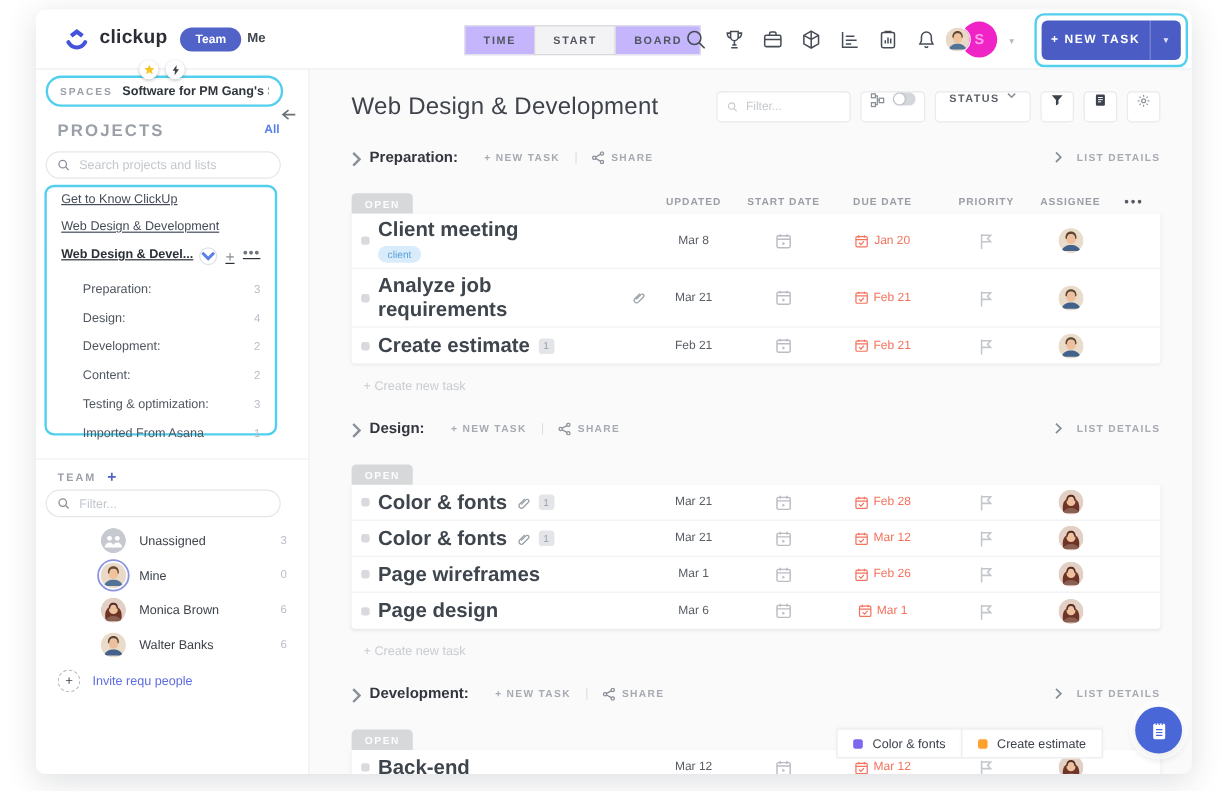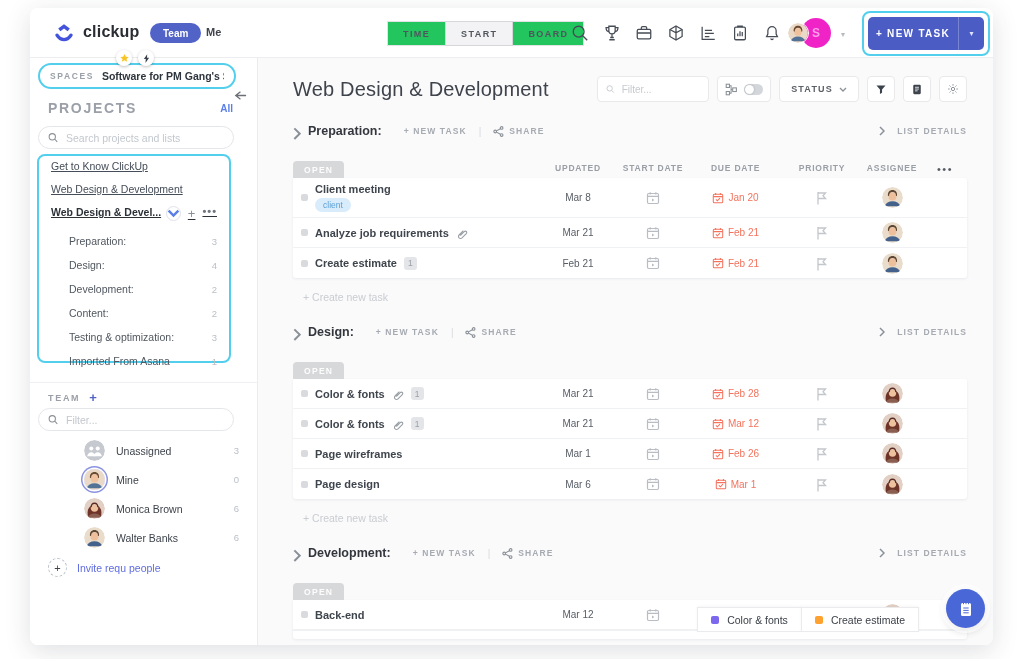--- a/index.html
+++ b/index.html
@@ -9,21 +9,21 @@
     border-radius:8px;box-shadow:0 6px 26px rgba(40,45,60,.15);overflow:hidden;}
   
   .topbar{position:absolute;left:0;top:0;right:0;height:50px;background:#fff;border-bottom:1px solid #ededf0;z-index:6;}
   .logo{position:absolute;left:22px;top:12px;display:flex;align-items:center;gap:7px;}
   .logo-text{font-size:16px;font-weight:700;color:#2a2e34;letter-spacing:.2px;}
   .team-pill{position:absolute;left:120px;top:15px;height:20px;padding:0 13px;border-radius:10px;
     background:#5263c8;color:#fff;font-size:10px;font-weight:700;display:flex;align-items:center;}
   .me-label{position:absolute;left:176px;top:18px;font-size:11px;color:#40454d;font-weight:600;}
   .tabs{position:absolute;left:358px;top:13px;display:flex;}
   .tab{height:25px;padding:0 15px;display:flex;align-items:center;font-size:9px;letter-spacing:1.4px;
-    color:#51565e;font-weight:600;background:#22c55e;border:1px solid #e3e3e6;margin-left:-1px;}
+    color:#51565e;font-weight:600;background:#c4b5fd;border:1px solid #e3e3e6;margin-left:-1px;}
   .tab.active{background:#f3f3f5;border-color:#d7d7db;z-index:1;}
   .top-icons{position:absolute;left:541px;top:16px;display:flex;gap:14px;align-items:center;}
   .tico{width:18px;height:18px;color:#464c55;}
   .tico svg{width:100%;height:100%;}
   .avatars{position:absolute;left:757px;top:10px;width:66px;height:30px;}
   .ws-circle{position:absolute;left:14px;top:0;width:30px;height:30px;border-radius:50%;background:#ef23c6;
     color:#ff9fe9;font-size:12px;font-weight:700;display:flex;align-items:center;justify-content:center;}
   .user-photo{position:absolute;left:0;top:4px;width:22px;height:22px;border-radius:50%;overflow:hidden;
     border:1.5px solid #fff;z-index:2;}
   .user-photo svg,.avatar svg{display:block;width:100%;height:100%;}
@@ -82,21 +82,21 @@
   .main{position:absolute;left:228px;top:50px;right:0;bottom:0;background:#fafafb;overflow:hidden;}
   .main-inner{padding:18px 26px 0 35px;}
   .title-row{display:flex;align-items:center;}
   .page-title{font-size:20px;color:#3f434b;font-weight:500;letter-spacing:.2px;}
   .title-tools{margin-left:auto;display:flex;align-items:center;gap:8px;}
   .m-filter{width:112px;height:26px;background:#fff;border:1px solid #e9e9ec;border-radius:4px;display:flex;
     align-items:center;padding:0 8px;gap:5px;}
   .m-filter input{border:none;outline:none;width:100%;font-size:10px;color:#555;background:transparent;
     font-family:"Liberation Sans",sans-serif;}
   .m-filter input::placeholder{color:#c6cacf;}
-  .tool-btn{height:26px;background:#fff;border:1px solid #e9e9ec;border-radius:4px;display:flex;align-items:center;
+  .tool-btn{height:26px;background:#fff;border:1px solid #e9e9ec;border-radius:4px;display:flex;align-items:flex-start;
     justify-content:center;gap:6px;color:#5b6067;cursor:pointer;padding:0 7px;}
   .toggle{width:19px;height:11px;border-radius:6px;background:#d3d6db;position:relative;}
   .toggle::after{content:"";position:absolute;left:1px;top:1px;width:9px;height:9px;border-radius:50%;background:#fff;
     box-shadow:0 0 2px rgba(0,0,0,.3);}
   .status-btn{font-size:9px;letter-spacing:1.2px;font-weight:600;padding:0 11px;}
   .sec-header{display:flex;align-items:center;margin-top:20px;height:18px;}
   .sec-chev{color:#8a9097;width:8px;height:10px;margin-right:7px;}
   .sec-name{font-size:12.5px;font-weight:700;color:#33373d;margin-right:22px;}
   .microlabel{font-size:8.5px;letter-spacing:1.1px;color:#a6aab1;font-weight:700;cursor:pointer;
     display:flex;align-items:center;gap:5px;}
@@ -108,21 +108,21 @@
     letter-spacing:1.3px;padding:4px 11px 3px;border-radius:4px 4px 0 0;}
   .col-label{font-size:8.5px;letter-spacing:.8px;color:#9a9ea5;font-weight:600;text-align:center;padding-bottom:5px;}
   .col-dots{text-align:center;color:#565b62;font-size:11px;letter-spacing:1.5px;padding-bottom:3px;}
   .card{background:#fff;border-radius:0 3px 3px 3px;box-shadow:0 1px 3px rgba(30,35,50,.08);}
   .trow{display:grid;grid-template-columns:22px 1fr 80px 70px 95px 78px 62px 44px;align-items:center;
     border-bottom:1px solid #f0f1f3;min-height:30px;}
   .trow:last-child{border-bottom:none;}
   .drag-sq{width:7px;height:7px;border-radius:2px;background:#d8dade;justify-self:center;}
   .t-main{display:flex;flex-direction:column;justify-content:center;padding:4px 0;}
   .t-line{display:flex;align-items:center;gap:7px;}
-  .t-title{font-size:11px;font-weight:600;color:#3f454d;}
+  .t-title{font-size:17px;font-weight:600;color:#3f454d;}
   .t-tag{align-self:flex-start;margin-top:3px;background:#d9ecfb;color:#5a9fd6;font-size:8.5px;padding:2px 8px;
     border-radius:8px;}
   .t-badge{min-width:13px;height:13px;background:#e4e5e8;border-radius:3px;color:#9aa0a6;font-size:8.5px;
     display:flex;align-items:center;justify-content:center;padding:0 3px;}
   .clip{width:12px;height:12px;color:#9aa0a6;}
   .t-updated{font-size:10px;color:#585e66;text-align:center;}
   .t-cal{justify-self:center;width:14px;height:14px;color:#b9bcc2;}
   .t-due{display:flex;align-items:center;justify-content:center;gap:4px;color:#f3735e;font-size:10px;}
   .t-due svg{width:12px;height:12px;}
   .t-flag{justify-self:center;width:12px;height:13px;color:#c3c6cb;}

